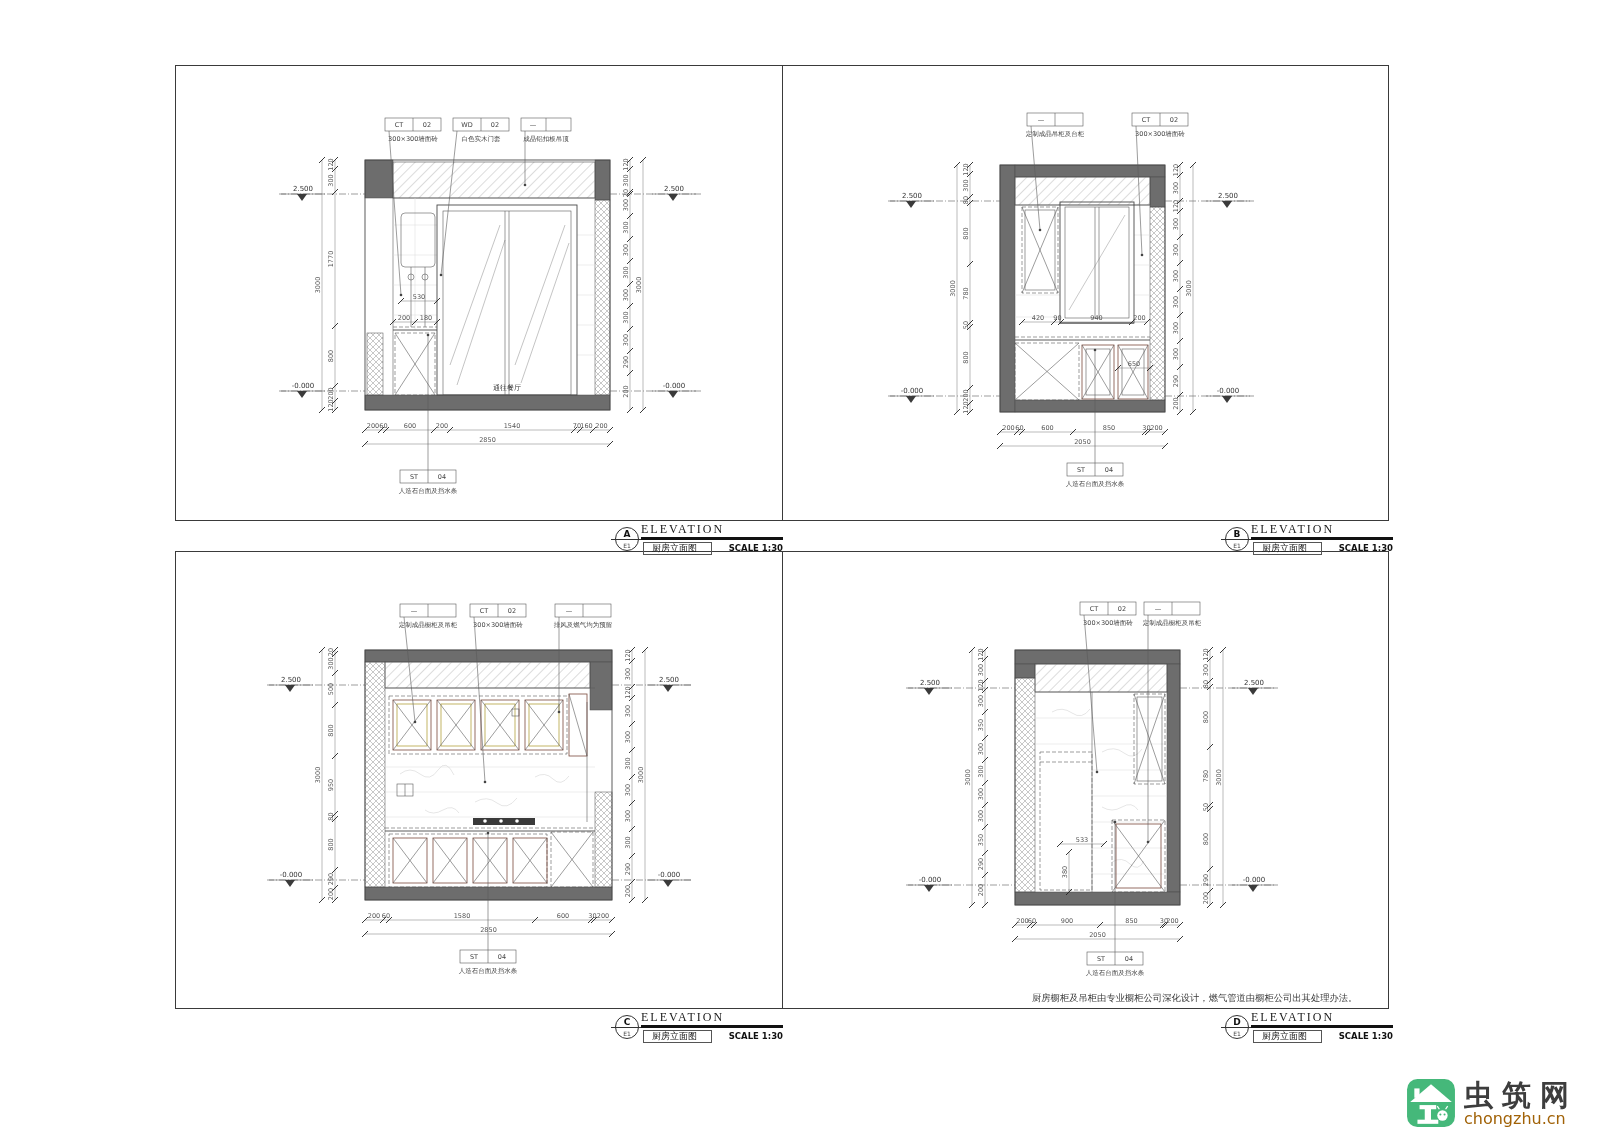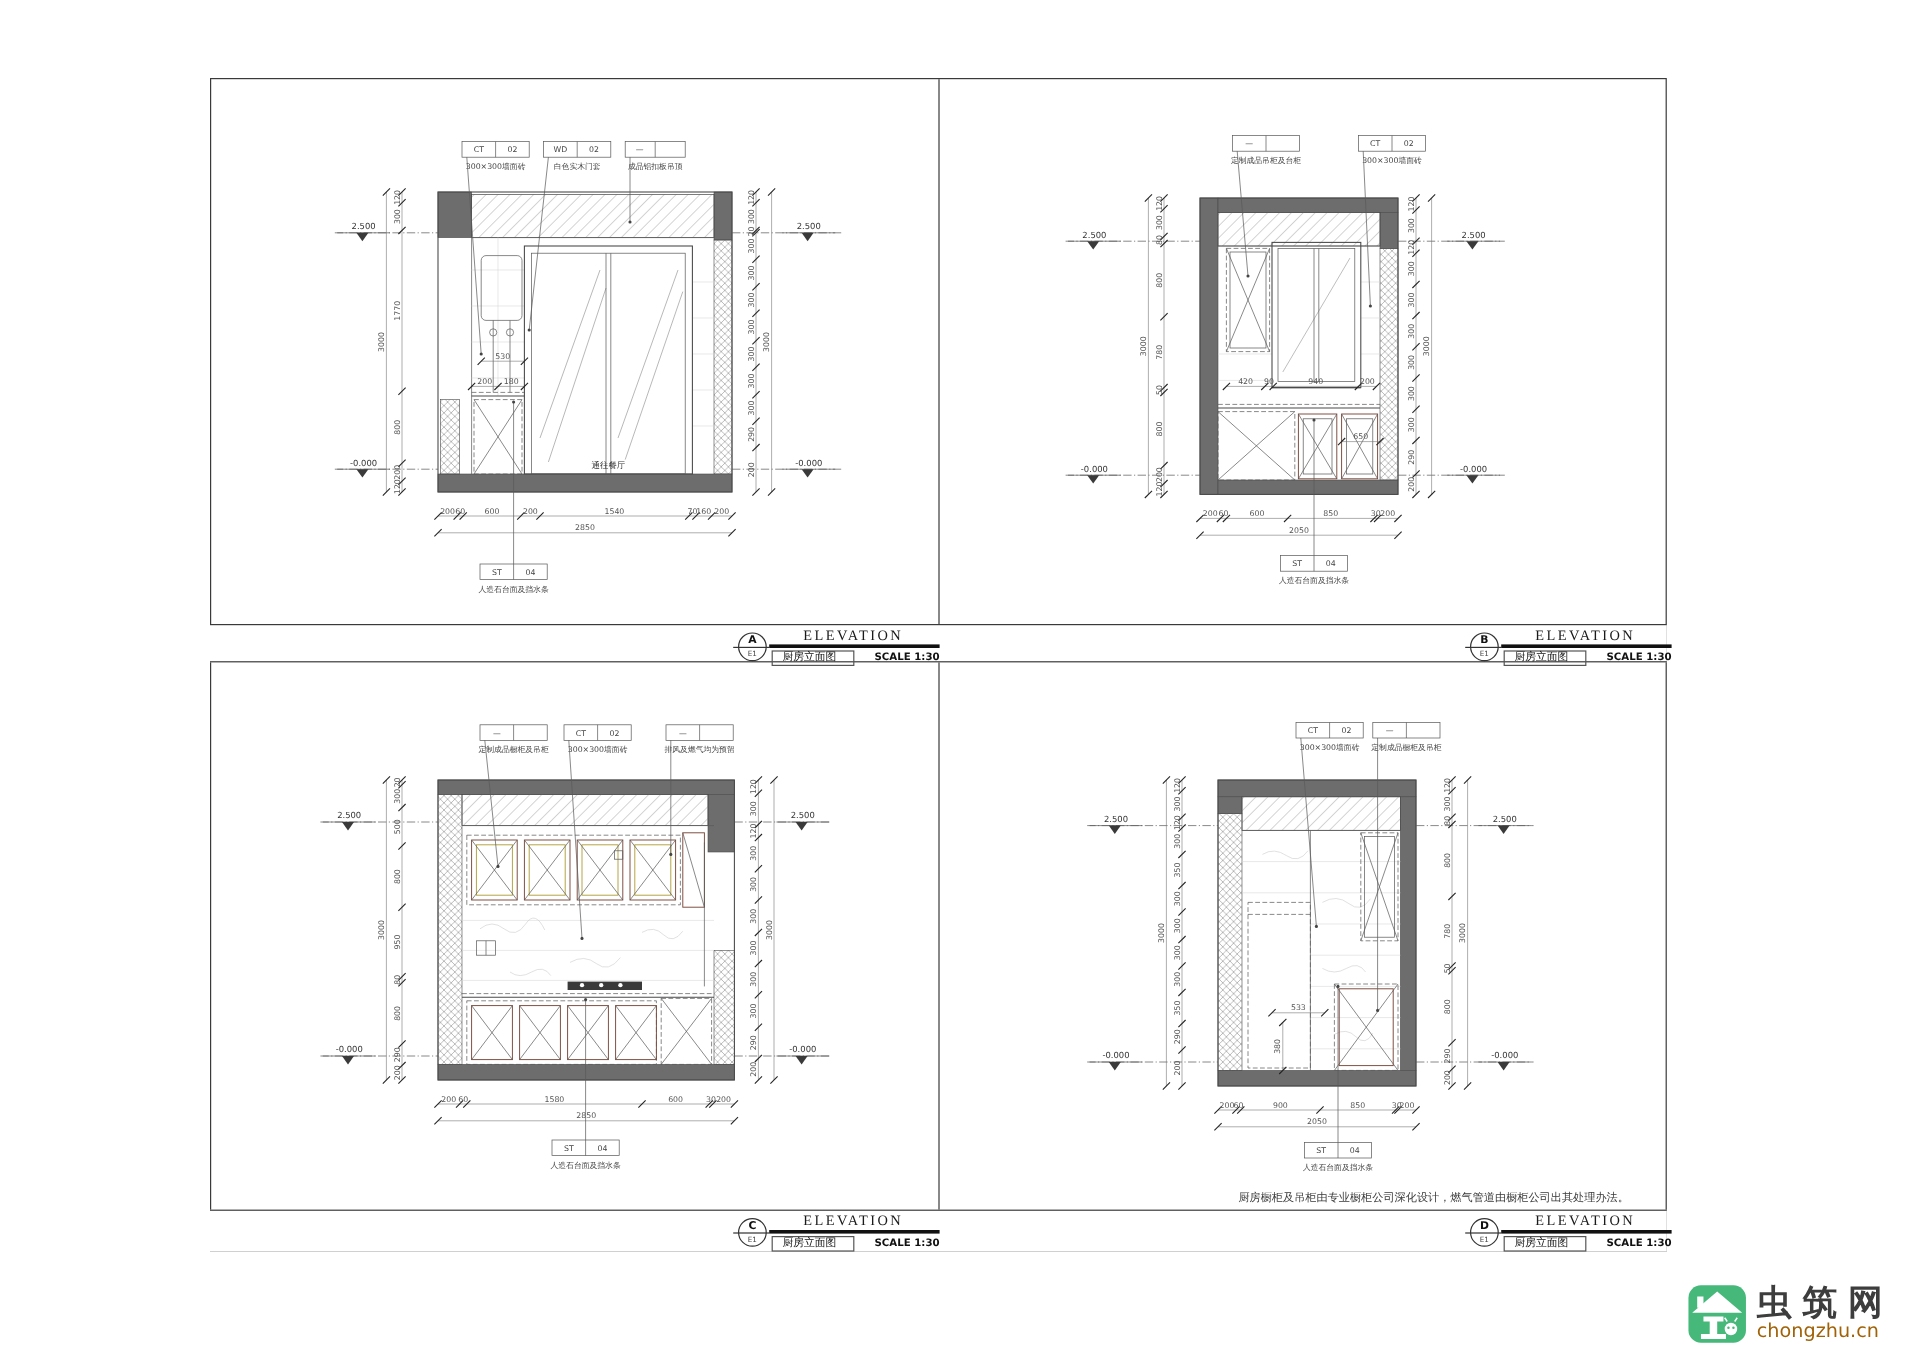--- a/index.html
+++ b/index.html
@@ -8,21 +8,21 @@
   .sheet{position:absolute;left:175px;top:65px;width:1214px;height:978px;border:1px solid #3a3a3a;box-sizing:border-box;}
   .vdiv{position:absolute;left:606px;top:0;bottom:0;width:0;border-left:1px solid #3a3a3a;}
   .strip{position:absolute;left:175px;width:1214px;background:#fff;box-sizing:border-box;border-top:1px solid #3a3a3a;border-bottom:1px solid #3a3a3a;z-index:3;}
   #strip1{top:520px;height:32px;}
   #strip2{top:1008px;height:35px;border-bottom:none;}
   .tblock{position:absolute;top:4px;width:168px;height:27px;}
   .tb-circle{position:absolute;left:0;top:2px;width:22px;height:22px;border:1px solid #333;border-radius:50%;text-align:center;}
   .tb-circle:before{content:"";position:absolute;left:-5px;right:-3px;top:50%;border-top:1px solid #333;}
   .tb-letter{position:absolute;top:1px;left:0;right:0;font-size:9px;font-weight:bold;color:#111;}
   .tb-code{position:absolute;bottom:1px;left:0;right:0;font-size:6px;color:#444;}
-  .tb-en{position:absolute;left:26px;right:2px;top:-3px;text-align:center;font-family:"Liberation Serif",serif;font-size:12px;letter-spacing:2px;color:#1a1a1a;}
+  .tb-en{position:absolute;left:26px;right:2px;top:-3px;text-align:left;font-family:"Liberation Serif",serif;font-size:12px;letter-spacing:2px;color:#1a1a1a;}
   .tb-line{position:absolute;left:26px;right:0;top:12px;border-top:3px solid #111;}
   .tb-cn{position:absolute;left:28px;top:17px;font-size:9px;color:#111;border:1px solid #555;padding:0 14px 0 8px;line-height:11px;white-space:nowrap;}
   .tb-scale{position:absolute;right:0;top:18px;font-size:8.5px;color:#111;font-weight:bold;}
   svg.panel{position:absolute;z-index:2;}
   
   .ln{stroke:#4a4a4a;stroke-width:.9;fill:none;}
   .lnt{stroke:#5a5a5a;stroke-width:.6;fill:none;}
   .dsh{stroke-dasharray:4 2;}
   .ddot{stroke-dasharray:7 2 1 2;}
   .fillD{fill:#6d6d6d;stroke:#4a4a4a;stroke-width:.5;}
@@ -32,21 +32,21 @@
   .door-m{stroke:#7c4a3c;stroke-width:.8;fill:none;}
   svg text{font-family:"DejaVu Sans",sans-serif;fill:#4a4a4a;}
   .dimtext{font-size:6.5px;fill:#555;}
   .tickln{stroke:#222;stroke-width:.9;}
   .chainln{stroke:#777;stroke-width:.5;}
   .tagt{font-size:6.5px;fill:#444;}
   .lvl{font-size:7px;fill:#333;}
   .roomlbl{font-size:7px;fill:#333;}
   .note{font-size:9.3px;fill:#3a3a3a;}
   
-  .watermark{position:absolute;left:1406px;top:1070px;width:192px;height:58px;display:flex;align-items:flex-start;z-index:5;}
+  .watermark{position:absolute;left:1406px;top:1070px;width:192px;height:58px;display:flex;align-items:flex-end;z-index:5;}
   .wm-icon{width:50px;height:50px;flex:0 0 auto;}
   .wm-text{margin-left:8px;}
   .wm-cn{font-size:29px;font-weight:bold;color:#3d3d3d;letter-spacing:9px;line-height:30px;white-space:nowrap;}
   .wm-url{font-size:16px;color:#a16207;line-height:18px;}
 </style>
 </head>
 <body>
 
 <div class="page">
 

